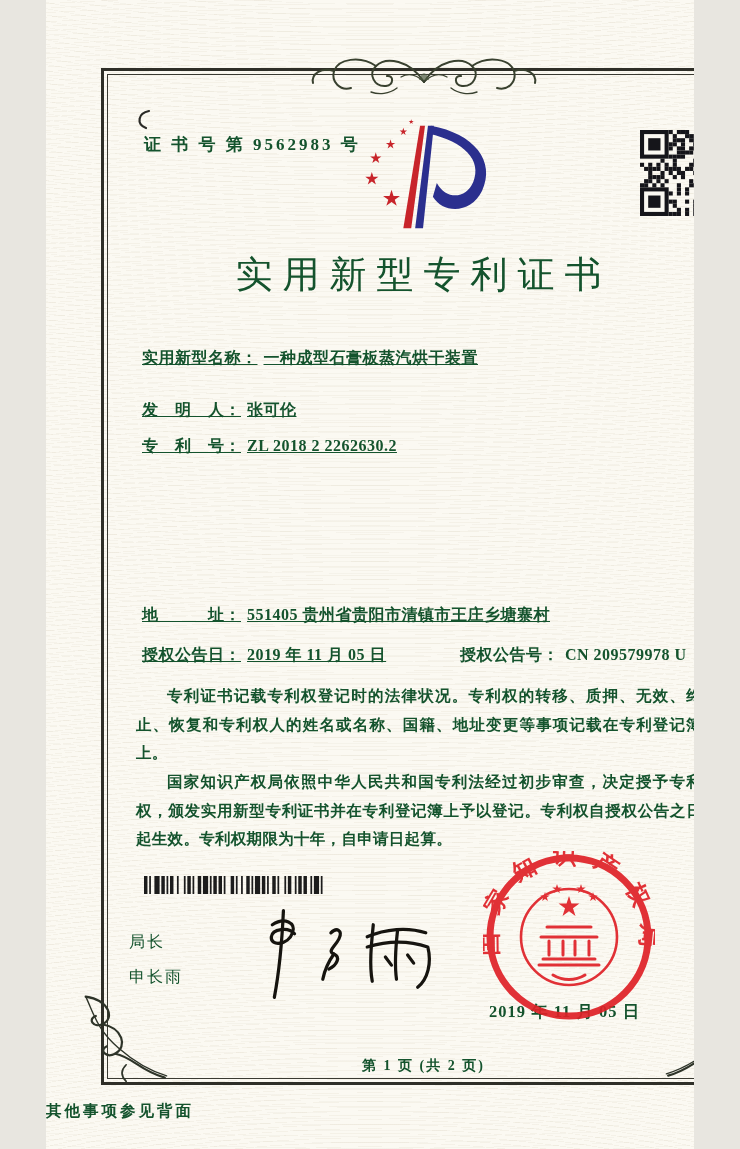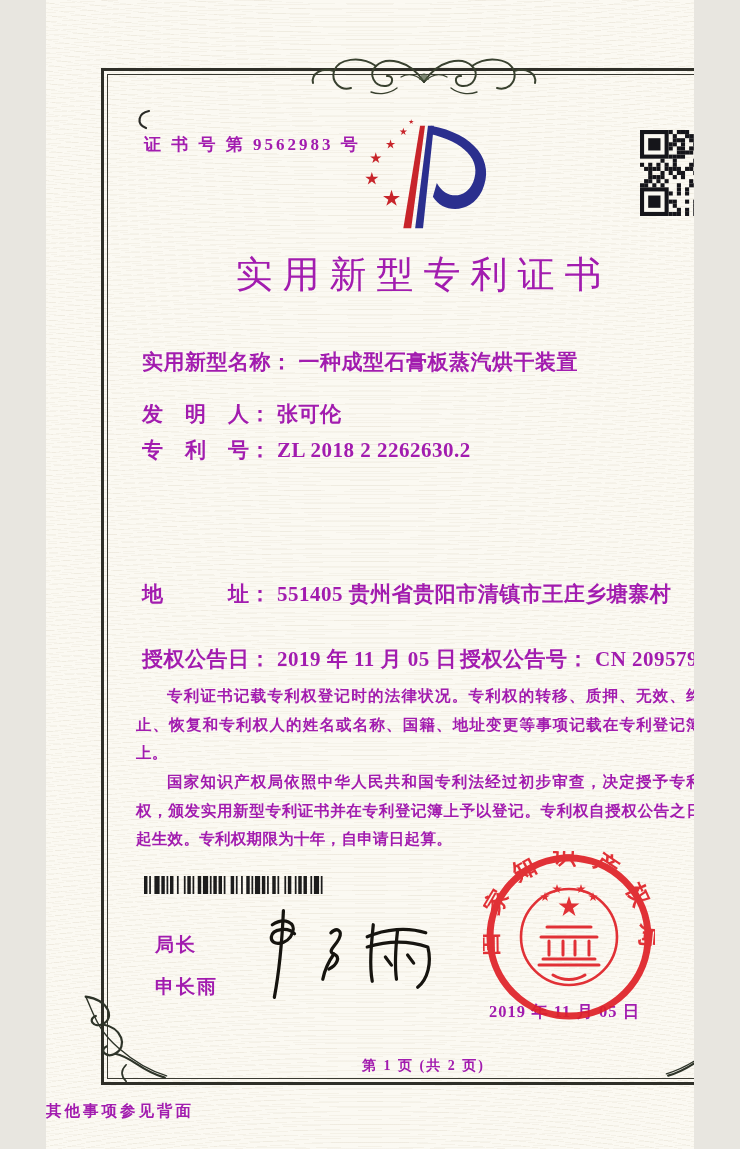--- a/index.html
+++ b/index.html
@@ -1,43 +1,43 @@
 <!DOCTYPE html>
 <html><head>
 <meta charset="utf-8">
 <style>
   * { margin:0; padding:0; box-sizing:border-box; }
   html,body { background:#e8e6e0; }
   .page {
     position:relative; width:648px; height:1149px; margin:0 auto;
     background:#fbf9f2; overflow:hidden;
     font-family:"Liberation Serif","DejaVu Serif",serif;
-    color:#a21caf;
+    color:#14532d;
   }
   .texture {
     position:absolute; inset:0; pointer-events:none;
     background:
       repeating-radial-gradient(ellipse 1500px 750px at 50% 130%, rgba(186,170,135,.10) 0 1.5px, transparent 1.5px 9px),
       repeating-radial-gradient(ellipse 1500px 800px at 50% -40%, rgba(170,160,130,.07) 0 1.5px, transparent 1.5px 11px);
   }
   .frame { position:absolute; left:55px; top:68px; width:645px; height:1017px; border:3px solid #2f2f28; }
   .frame-inner { position:absolute; inset:3px; border:1px solid #3a3a32; }
   .cert-no { position:absolute; left:98px; top:133px; font-size:17px; letter-spacing:3px; font-weight:600; }
   .pen-mark { position:absolute; left:86px; top:108px; }
   .logo { position:absolute; left:300px; top:112px; }
   .qr { position:absolute; left:594px; top:130px; }
   .title { position:absolute; left:55px; top:250px; width:645px; text-align:center;
     font-size:37px; font-weight:400; letter-spacing:10px; }
-  .field { position:absolute; left:96px; font-size:21px; font-weight:700; letter-spacing:.5px; white-space:nowrap; }
+  .field { position:absolute; left:96px; font-size:16px; font-weight:700; letter-spacing:.5px; white-space:nowrap;text-decoration:underline; }
   .field .val { margin-left:6px; }
   .grant-no-group { position:absolute; left:318px; top:0; }
   .paras { position:absolute; left:90px; top:682px; width:566px; font-size:15.5px; line-height:1.85; font-weight:600; letter-spacing:.3px; text-align:justify; }
   .paras p { text-indent:2em; }
   .barcode { position:absolute; left:98px; top:876px; }
-  .officer { position:absolute; left:109px; top:924px; font-size:19px; font-weight:700; letter-spacing:2px; line-height:2.2; }
+  .officer { position:absolute; left:83px; top:924px; font-size:16px; font-weight:400; letter-spacing:2px; line-height:2.2; }
   .signature { position:absolute; left:192px; top:902px; }
   .seal { position:absolute; left:437px; top:851px; opacity:.92; z-index:3; }
   .seal-date { position:absolute; left:443px; top:1001px; font-size:16.5px; font-weight:600; letter-spacing:1px; z-index:2; }
   .page-no { position:absolute; left:55px; top:1057px; width:645px; text-align:center; font-size:14px; font-weight:700; letter-spacing:2px; }
   .footer-note { position:absolute; left:0; top:1101px; width:740px; text-align:left; font-size:15.5px; font-weight:700; letter-spacing:3px; }
   .flourish-top { position:absolute; left:255px; top:44px; z-index:2; }
   .corner-br { position:absolute; left:613px; top:988px; z-index:2; }
   .corner-bl { position:absolute; left:36px; top:990px; z-index:2; transform:scaleX(-1); }
   .defs-holder { position:absolute; width:0; height:0; overflow:hidden; }
 </style>
@@ -266,21 +266,21 @@
 
   <div class="field" style="top:348px">
     <span>实用新型名称：</span><span class="val">一种成型石膏板蒸汽烘干装置</span>
   </div>
   <div class="field" style="top:400px">
     <span>发　明　人：</span><span class="val">张可伦</span>
   </div>
   <div class="field" style="top:436px">
     <span>专　利　号：</span><span class="val">ZL 2018 2 2262630.2</span>
   </div>
-  <div class="field" style="top:580px">
+  <div class="field" style="top:605px">
     <span>地　　　址：</span><span class="val">551405 贵州省贵阳市清镇市王庄乡塘寨村</span>
   </div>
   <div class="field" style="top:645px">
     <span>授权公告日：</span><span class="val">2019 年 11 月 05 日</span>
     <span class="grant-no-group"><span>授权公告号：</span><span class="val">CN 209579978 U</span></span>
   </div>
 
   <div class="paras">
     <p>专利证书记载专利权登记时的法律状况。专利权的转移、质押、无效、终止、恢复和专利权人的姓名或名称、国籍、地址变更等事项记载在专利登记簿上。</p>
     <p>国家知识产权局依照中华人民共和国专利法经过初步审查，决定授予专利权，颁发实用新型专利证书并在专利登记簿上予以登记。专利权自授权公告之日起生效。专利权期限为十年，自申请日起算。</p>

